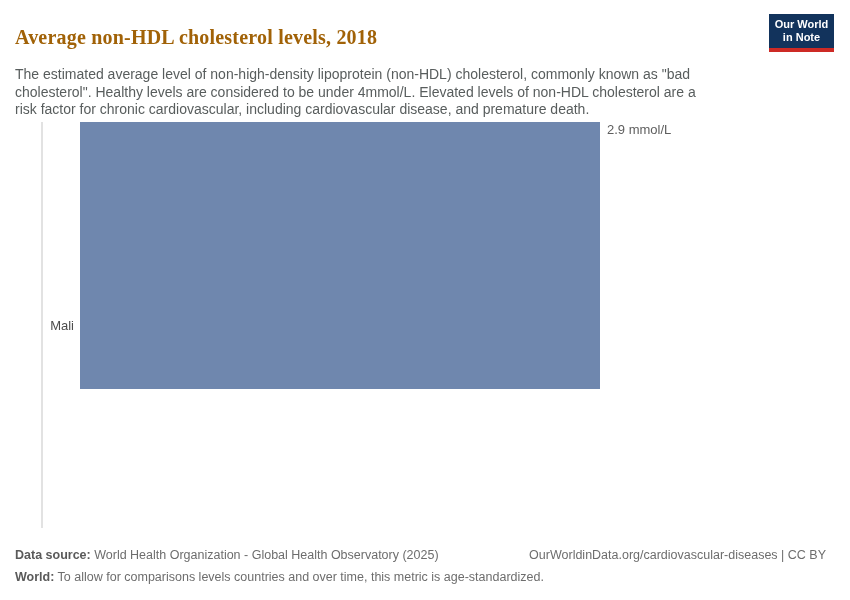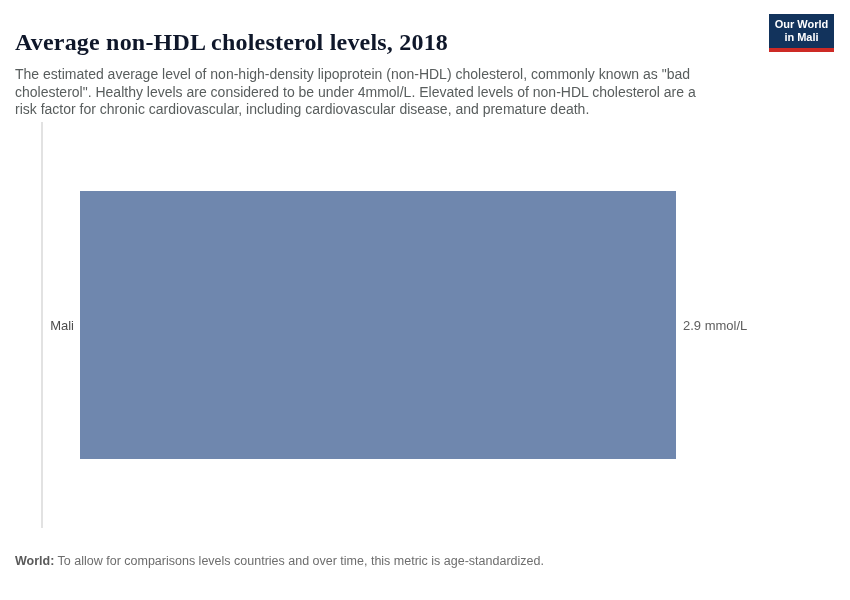--- a/index.html
+++ b/index.html
@@ -5,75 +5,79 @@
   html,body{margin:0;padding:0;}
   body{
     width:850px;height:600px;position:relative;background:#ffffff;
     font-family:"Liberation Sans","DejaVu Sans",sans-serif;
     overflow:hidden;
   }
   
   .page-title{
     position:absolute;left:15px;top:13px;
     font-family:"Liberation Serif","DejaVu Serif",serif;
-    font-size:24px;font-weight:700;color:#0f172a;letter-spacing:.2px;
+    font-size:20px;font-weight:700;color:#a16207;letter-spacing:.2px;
   }
   .subtitle{
     position:absolute;left:15px;top:66px;width:740px;
     font-size:14px;line-height:17.5px;color:#585d5d;
   }
   .owid-logo{
     position:absolute;left:769px;top:14px;width:65px;height:34px;
     background:#12335c;border-bottom:4px solid #cd2a25;
     display:flex;flex-direction:column;justify-content:center;align-items:center;
     color:#ffffff;font-size:11px;font-weight:700;line-height:13px;text-align:center;
   }
   
   .chart-area{position:absolute;left:0;top:122px;width:850px;height:406px;}
   .y-axis-line{position:absolute;left:41px;top:0;width:2px;height:406px;background:#e2e2e2;}
   .bars{position:absolute;left:0;top:0;width:850px;height:406px;display:flex;flex-direction:column;}
   .bar-row{flex:1;display:flex;align-items:center;position:relative;}
   .entity-label{
     width:36px;flex:none;text-align:right;padding-right:6px;
     font-size:13px;color:#4c4c4c;cursor:pointer;padding-left:38px;
   }
-  .bar-track{position:relative;width:596px;height:100%;flex:none;display:flex;align-items:center;}
+  .bar-track{position:relative;width:520px;height:100%;flex:none;display:flex;}
   .bar{height:65.8%;background:#6f87ae;flex:none;cursor:pointer;}
   .value-label{margin-left:7px;font-size:13px;color:#5e5e5e;white-space:nowrap;}
   
   .footer{position:absolute;left:15px;top:547px;width:811px;font-size:12.5px;color:#6d6d6d;}
   .footer-line1{display:flex;justify-content:space-between;line-height:16px;}
   .footer-line2{margin-top:6px;line-height:16px;}
   .footer b{font-weight:700;color:#5a5a5a;}
   .footer-link{color:#6d6d6d;text-decoration:none;cursor:pointer;}
 </style>
 </head>
 <body>
 
 <h1 class="page-title">Average non-HDL cholesterol levels, 2018</h1>
 <div class="subtitle">
   <div>The estimated average level of non-high-density lipoprotein (non-HDL) cholesterol, commonly known as "bad</div>
   <div>cholesterol". Healthy levels are considered to be under 4mmol/L. Elevated levels of non-HDL cholesterol are a</div>
   <div>risk factor for chronic cardiovascular, including cardiovascular disease, and premature death.</div>
 </div>
 <div class="owid-logo">
   <div>Our World</div>
-  <div>in Mali</div>
+  <div>in Note</div>
 </div>
 
 <div class="chart-area">
   <div class="y-axis-line" style="background: rgb(226, 226, 226);"></div>
   <div class="bars">
       <div class="bar-row">
         <div class="entity-label">Mali</div>
         <div class="bar-track">
           <div class="bar" style="width: 100%; background: rgb(111, 135, 174);"></div>
           <div class="value-label">2.9 mmol/L</div>
         </div>
       </div>
     </div>
 </div>
 
 <div class="footer">
+  <div class="footer-line1">
+    <span><b>Data source:</b><span> World Health Organization - Global Health Observatory (2025)</span></span>
+    <span class="footer-link">OurWorldinData.org/cardiovascular-diseases | CC BY</span>
+  </div>
   <div class="footer-line2">
     <span><b>World:</b><span> To allow for comparisons levels countries and over time, this metric is age-standardized.</span></span>
   </div>
 </div>
 
 </body></html>

